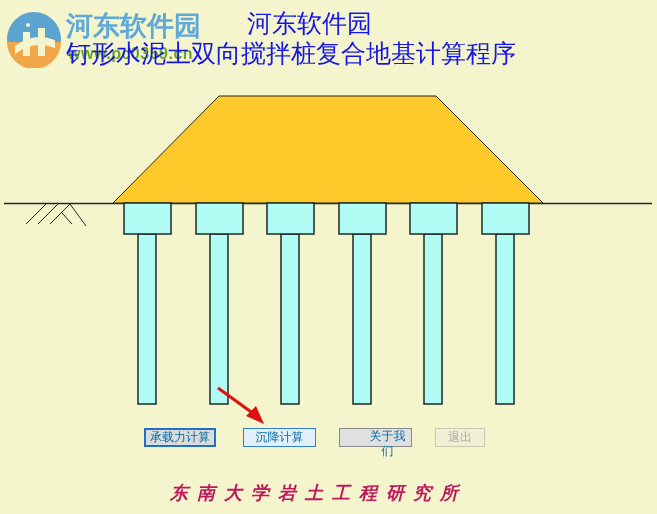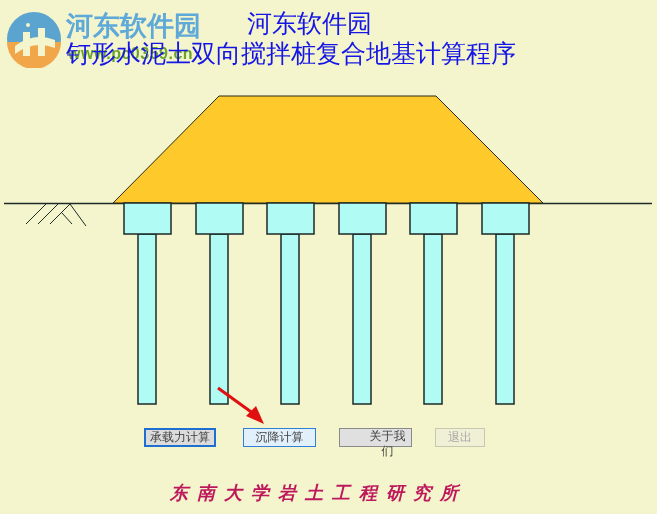--- a/index.html
+++ b/index.html
@@ -21,21 +21,21 @@
     }
     .watermark-url {
       position: absolute; left: 68px; top: 45px; color: #6aa42a;
       font-family: Liberation Sans, sans-serif; font-weight: bold; font-size: 16px; line-height: 18px;
       letter-spacing: 0.5px;
     }
     svg.scene { position: absolute; left: 0; top: 0; }
     .btn {
       position: absolute; top: 428px; height: 19px; box-sizing: border-box;
       font-family: "DejaVu Sans", sans-serif; font-size: 12px; line-height: 15px;
-      text-align: center; color: #404040; cursor: pointer; padding: 0;
+      text-align: center; color: #0369a1; cursor: pointer; padding: 0;
     }
     #btn-bearing { left: 144px; width: 72px; background: #dcdcdc; border: 2px solid #1f6fd0; }
     #btn-settle { left: 243px; width: 73px; background: #e2f0fc; border: 1px solid #2f7fd6; }
     #btn-about { left: 339px; width: 73px; background: #e0e0e0; border: 1px solid #8a8a8a; padding-left: 24px; }
     #btn-exit { left: 435px; width: 50px; background: #f0f0d6; border: 1px solid #c8c8b0; color: #a8a8a8; }
     .footer {
       position: absolute; left: 170px; top: 482px; color: #be185d;
       font-family: "DejaVu Serif", serif; font-weight: bold; font-size: 18px; line-height: 22px;
       letter-spacing: 9px; font-style: italic; white-space: nowrap; text-align: center;
     }

